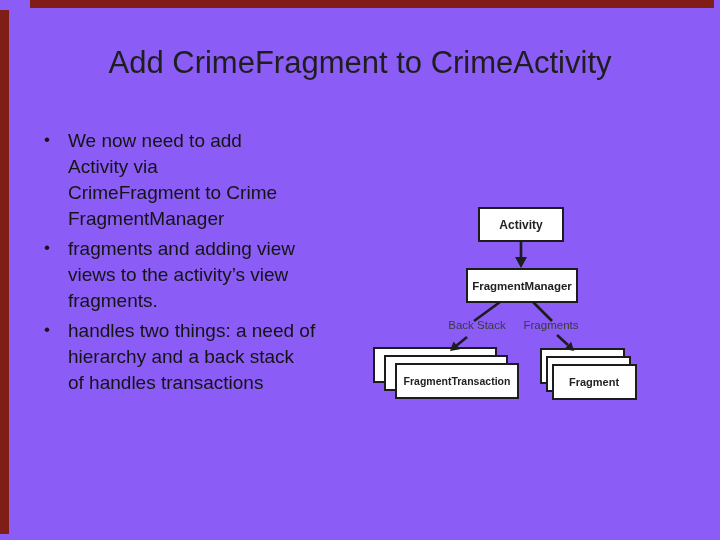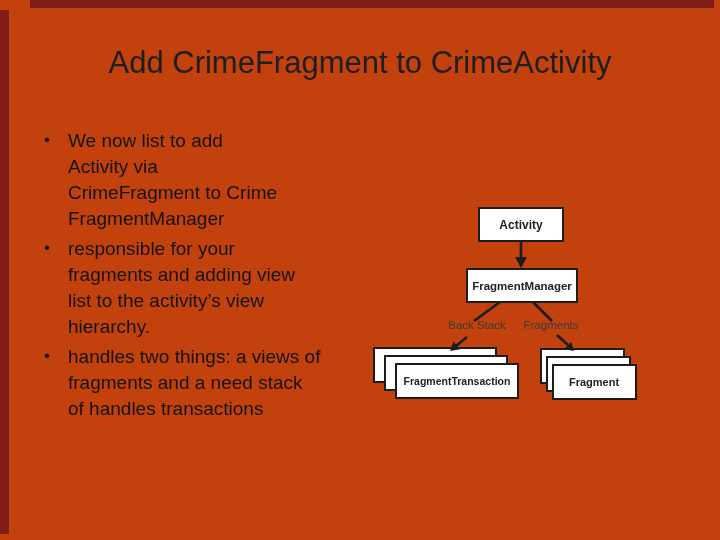--- a/index.html
+++ b/index.html
@@ -1,18 +1,18 @@
 <!DOCTYPE html>
 <html><head>
 <meta charset="utf-8">
 <style>
   html,body{margin:0;padding:0;}
   body{width:720px;height:540px;overflow:hidden;background:#ffffff;
        font-family:"Liberation Sans",sans-serif;position:relative;}
-  .slide{position:absolute;inset:0;background:#c2410c;}
+  .slide{position:absolute;inset:0;background:#8b5cf6;}
 
   
   .bar-top{position:absolute;top:0;left:30px;width:684px;height:8px;}
   .bar-left{position:absolute;left:0;top:10px;width:9px;height:524px;}
 
   
   .title{position:absolute;top:44px;left:0;width:720px;text-align:center;
          font-size:31px;line-height:38px;font-weight:400;color:#1e1e1e;
          letter-spacing:0;}
 
@@ -41,36 +41,35 @@
 <div class="slide">
 
   <div class="bar-top" style="background: rgb(127, 29, 22);"></div>
   <div class="bar-left" style="background: rgb(127, 29, 22);"></div>
 
   <div class="title">Add CrimeFragment to CrimeActivity</div>
 
   <ul class="bullets">
       <li>
         <span class="marker">•</span>
-        <div><span>We now list to add</span></div>
+        <div><span>We now need to add</span></div>
         <div><span>Activity via</span></div>
         <div><span>CrimeFragment to Crime</span></div>
         <div><span>FragmentManager</span></div>
       </li>
       <li>
         <span class="marker">•</span>
-        <div><span>responsible for your</span></div>
         <div><span>fragments and adding view</span></div>
-        <div><span>list to the activity’s view</span></div>
-        <div><span>hierarchy.</span></div>
+        <div><span>views to the activity’s view</span></div>
+        <div><span>fragments.</span></div>
       </li>
       <li>
         <span class="marker">•</span>
-        <div><span>handles two things: a views of</span></div>
-        <div><span>fragments and a need stack</span></div>
+        <div><span>handles two things: a need of</span></div>
+        <div><span>hierarchy and a back stack</span></div>
         <div><span>of handles transactions</span></div>
       </li>
     </ul>
 
   <div class="diagram">
     <svg width="290" height="215" viewBox="0 0 290 215">
 
       <rect class="dbox" x="7" y="148" width="122" height="34"></rect>
       <rect class="dbox" x="18" y="156" width="122" height="34"></rect>
       <rect class="dbox" x="29" y="164" width="122" height="34"></rect>

